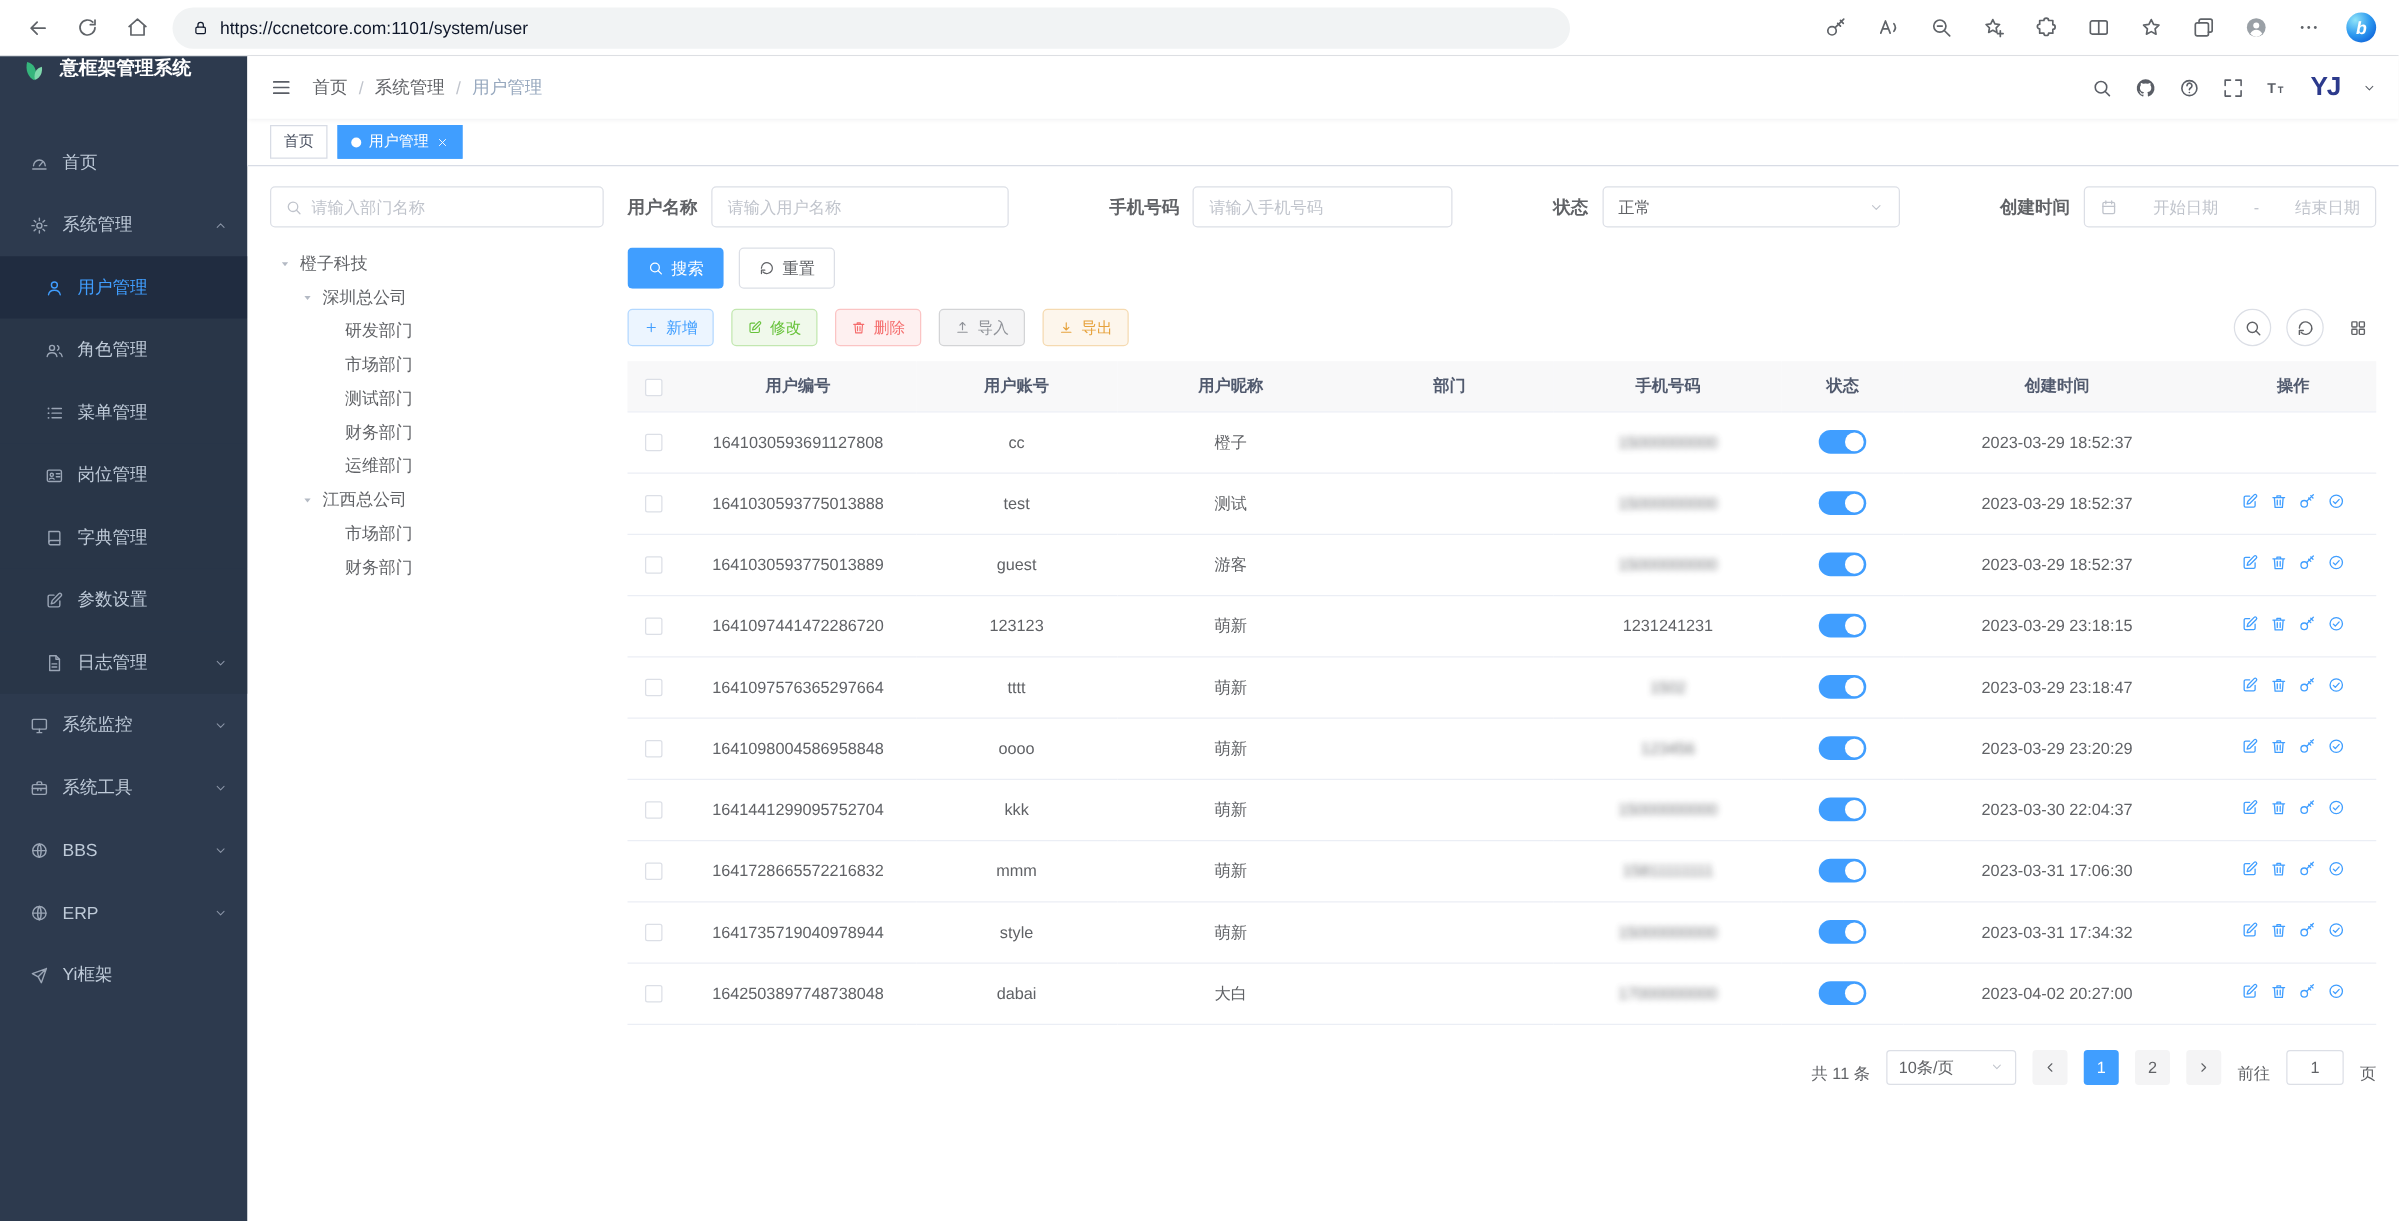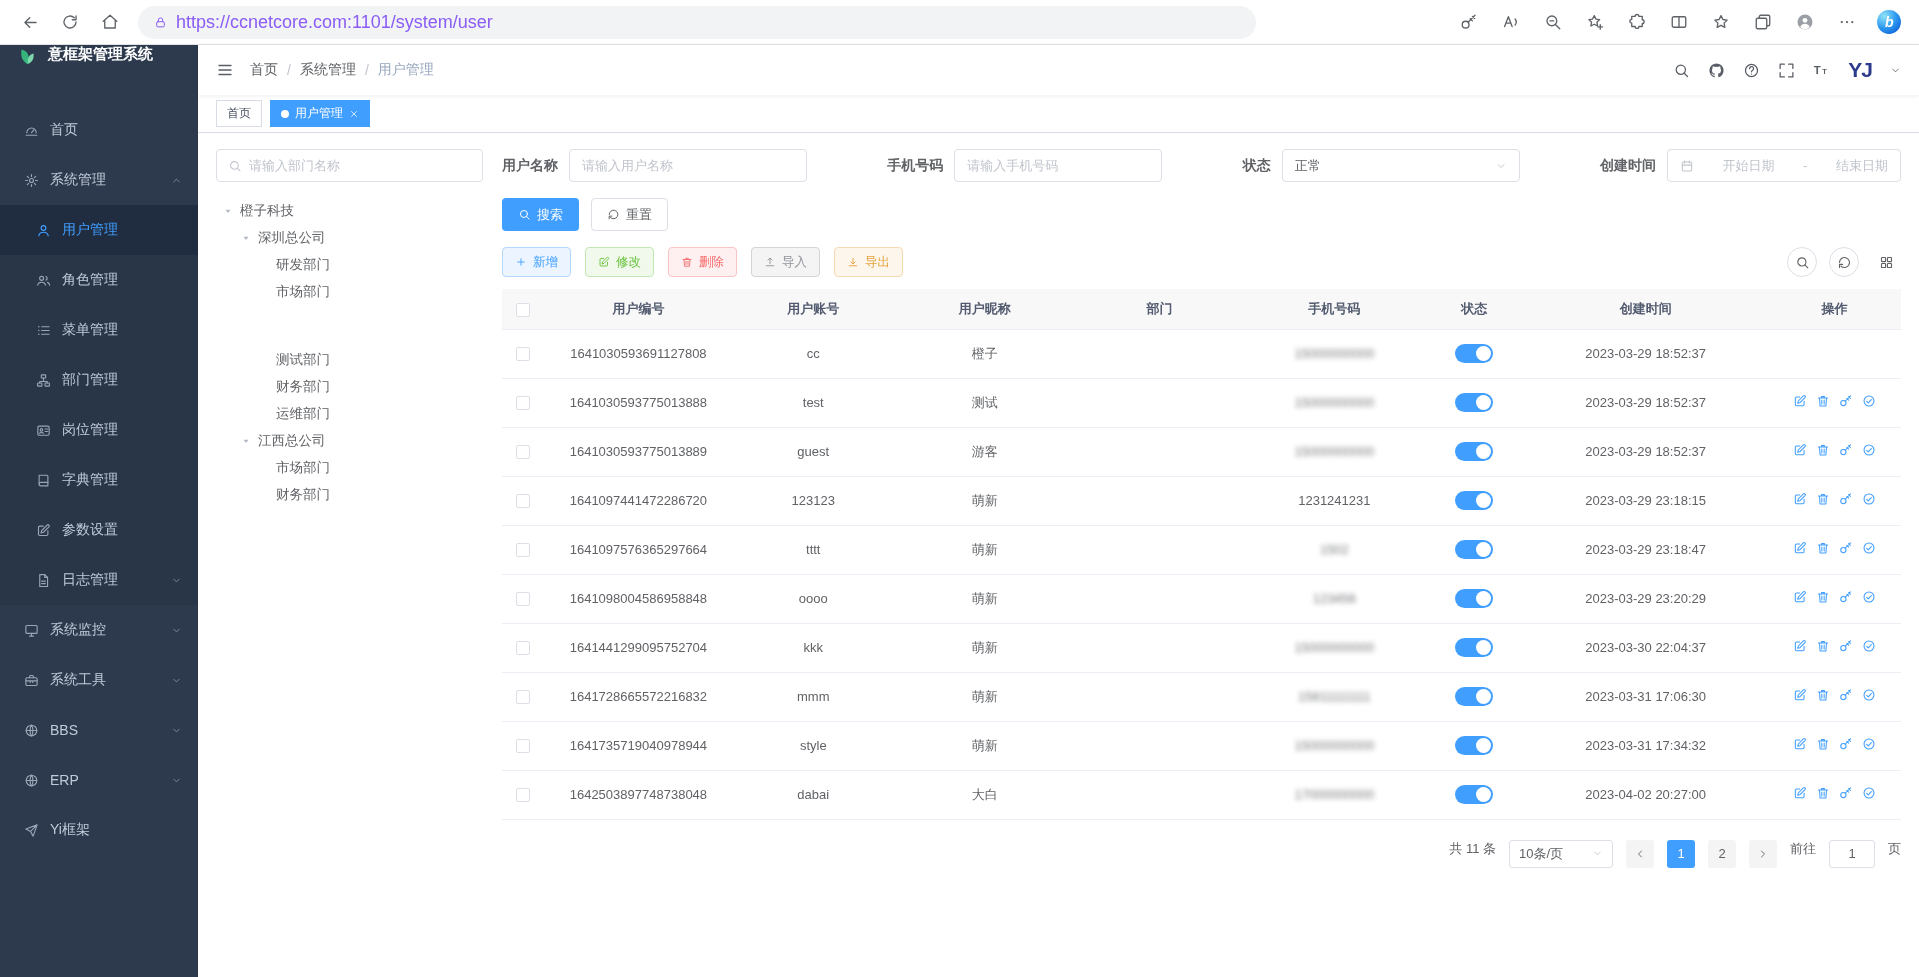--- a/index.html
+++ b/index.html
@@ -4,21 +4,21 @@
 <style>
   *{margin:0;padding:0;box-sizing:border-box}
   html,body{width:1919px;height:977px;overflow:hidden;background:#fff;
     font-family:"Liberation Sans","DejaVu Sans",sans-serif;color:#303133}
   .icon{display:inline-flex;align-items:center;justify-content:center;flex:none}
   .icon svg{display:block}
 
   
   .browser{height:45px;background:#fff;border-bottom:1px solid #dfe1e5;display:flex;align-items:center;padding:0 14px;gap:8px}
   .b-icon{width:32px;height:32px;border-radius:6px;display:flex;align-items:center;justify-content:center;color:#5f6368;cursor:pointer}
-  .url-pill{flex:0 0 1118px;height:33px;background:#f1f3f4;border-radius:17px;display:flex;align-items:center;padding:0 16px;gap:9px;color:#8b5cf6;font-size:18px;margin-left:4px}
+  .url-pill{flex:0 0 1118px;height:33px;background:#f1f3f4;border-radius:17px;display:flex;align-items:center;padding:0 16px;gap:9px;color:#0f172a;font-size:14px;margin-left:4px}
   .b-right{margin-left:auto;display:flex;align-items:center;gap:10px}
 
   
   .app{display:flex;height:932px}
   .sidebar{width:198px;background:#2d3a4e;flex:none;display:flex;flex-direction:column;color:#bfcbd9}
   .logo{height:60px;display:flex;align-items:flex-start;gap:10px;padding:0 16px;color:#fff;font-weight:bold;font-size:15px}
   .menu-item{height:50px;display:flex;align-items:center;gap:11px;padding:0 16px 0 24px;font-size:14px;cursor:pointer}
   .menu-item .icon{color:#9aa5b5}
   .menu-item.sub{padding-left:36px;background:#293648}
   .menu-item.active{color:#409eff;background:#202c40}
@@ -80,21 +80,21 @@
   table{width:100%;border-collapse:collapse;table-layout:fixed;font-size:13px;color:#606266}
   thead th{background:#f8f8f9;height:40px;font-weight:bold;color:#515a6e;border-bottom:1px solid #ebeef5;text-align:center;font-size:13px}
   tbody td{height:49px;border-bottom:1px solid #ebeef5;text-align:center;vertical-align:middle;overflow:hidden;white-space:nowrap}
   .checkbox{display:inline-block;width:14px;height:14px;border:1px solid #dcdfe6;border-radius:2px;background:#fff;vertical-align:middle;cursor:pointer}
   .blur{filter:blur(2.6px);opacity:.85}
   .switch{display:inline-block;width:38px;height:19px;border-radius:10px;background:#409eff;position:relative;vertical-align:middle;cursor:pointer}
   .switch::after{content:"";position:absolute;top:2px;right:2px;width:15px;height:15px;border-radius:50%;background:#fff}
   .ops{display:inline-flex;gap:9px;align-items:center;color:#409eff}
   .ops .icon{cursor:pointer}
 
-  .pager-row{display:flex;align-items:flex-start;justify-content:flex-end;gap:13px;margin-top:20px;font-size:13px;color:#606266}
+  .pager-row{display:flex;align-items:flex-end;justify-content:flex-end;gap:13px;margin-top:20px;font-size:13px;color:#606266}
   .page-size{width:104px;height:28px;border:1px solid #dcdfe6;border-radius:3px;display:flex;align-items:center;padding:0 9px;gap:6px;cursor:pointer}
   .page-size .tail{margin-left:auto;color:#c0c4cc}
   .page-btn{min-width:28px;height:28px;padding:0 4px;background:#f4f4f5;border-radius:3px;display:inline-flex;align-items:center;justify-content:center;color:#606266;cursor:pointer}
   .page-btn.active{background:#409eff;color:#fff}
   .goto-input{width:46px;height:28px;border:1px solid #dcdfe6;border-radius:3px;text-align:center;font:inherit;color:#606266;outline:none}
 </style>
 </head>
 <body>
 
 <div class="browser">
@@ -259,31 +259,20 @@
               <circle cx="4.5" cy="6" r="1.2" fill="currentColor" stroke="none"></circle>
               <circle cx="4.5" cy="12" r="1.2" fill="currentColor" stroke="none"></circle>
               <circle cx="4.5" cy="18" r="1.2" fill="currentColor" stroke="none"></circle>
             </svg>
           </span>
           <span>菜单管理</span>
         </div>
         <div class="menu-item sub">
           <span class="icon">
             <svg width="15" height="15" viewBox="0 0 24 24" fill="none" stroke="currentColor" stroke-width="1.8" stroke-linecap="round" stroke-linejoin="round">
-              <rect x="8.5" y="3" width="7" height="5" rx="1"></rect>
-              <rect x="2.5" y="16" width="7" height="5" rx="1"></rect>
-              <rect x="14.5" y="16" width="7" height="5" rx="1"></rect>
-              <path d="M12 8v4M6 16v-2.5h12V16"></path>
-            </svg>
-          </span>
-          <span>部门管理</span>
-        </div>
-        <div class="menu-item sub">
-          <span class="icon">
-            <svg width="15" height="15" viewBox="0 0 24 24" fill="none" stroke="currentColor" stroke-width="1.8" stroke-linecap="round" stroke-linejoin="round">
               <rect x="3" y="5" width="18" height="14.5" rx="2"></rect>
               <circle cx="8.7" cy="11" r="2"></circle>
               <path d="M5.7 16.5c.4-1.8 5.6-1.8 6 0M14.5 9.5h4.5M14.5 13.5h4.5"></path>
             </svg>
           </span>
           <span>岗位管理</span>
         </div>
         <div class="menu-item sub">
           <span class="icon">
             <svg width="15" height="15" viewBox="0 0 24 24" fill="none" stroke="currentColor" stroke-width="1.8" stroke-linecap="round" stroke-linejoin="round">
@@ -481,21 +470,21 @@
               <span>深圳总公司</span>
             </div>
             <div class="tree-node" style="padding-left: 42px;">
               <span class="t-spacer"></span>
               <span>研发部门</span>
             </div>
             <div class="tree-node" style="padding-left: 42px;">
               <span class="t-spacer"></span>
               <span>市场部门</span>
             </div>
-            <div class="tree-node" style="padding-left: 42px; margin-top: 41px;">
+            <div class="tree-node" style="padding-left: 42px;">
               <span class="t-spacer"></span>
               <span>测试部门</span>
             </div>
             <div class="tree-node" style="padding-left: 42px;">
               <span class="t-spacer"></span>
               <span>财务部门</span>
             </div>
             <div class="tree-node" style="padding-left: 42px; text-align: center;">
               <span class="t-spacer"></span>
               <span>运维部门</span>

